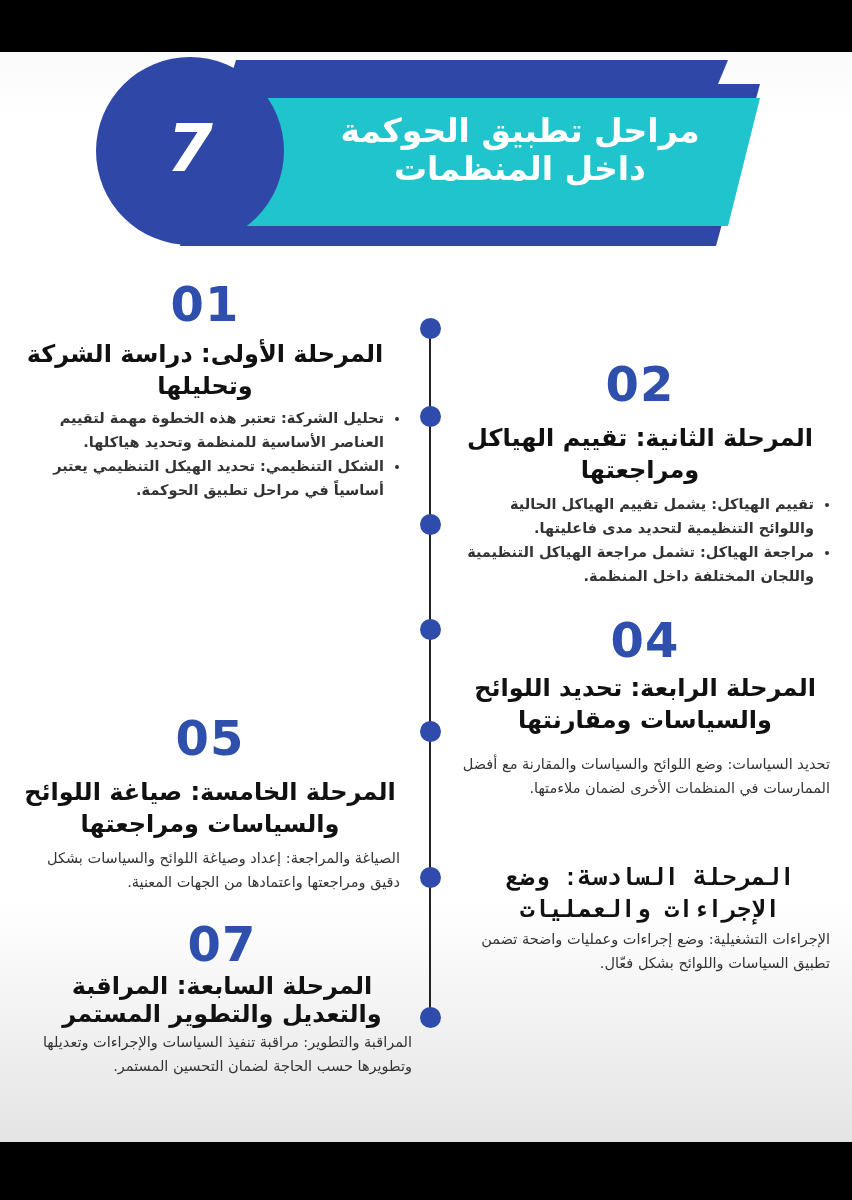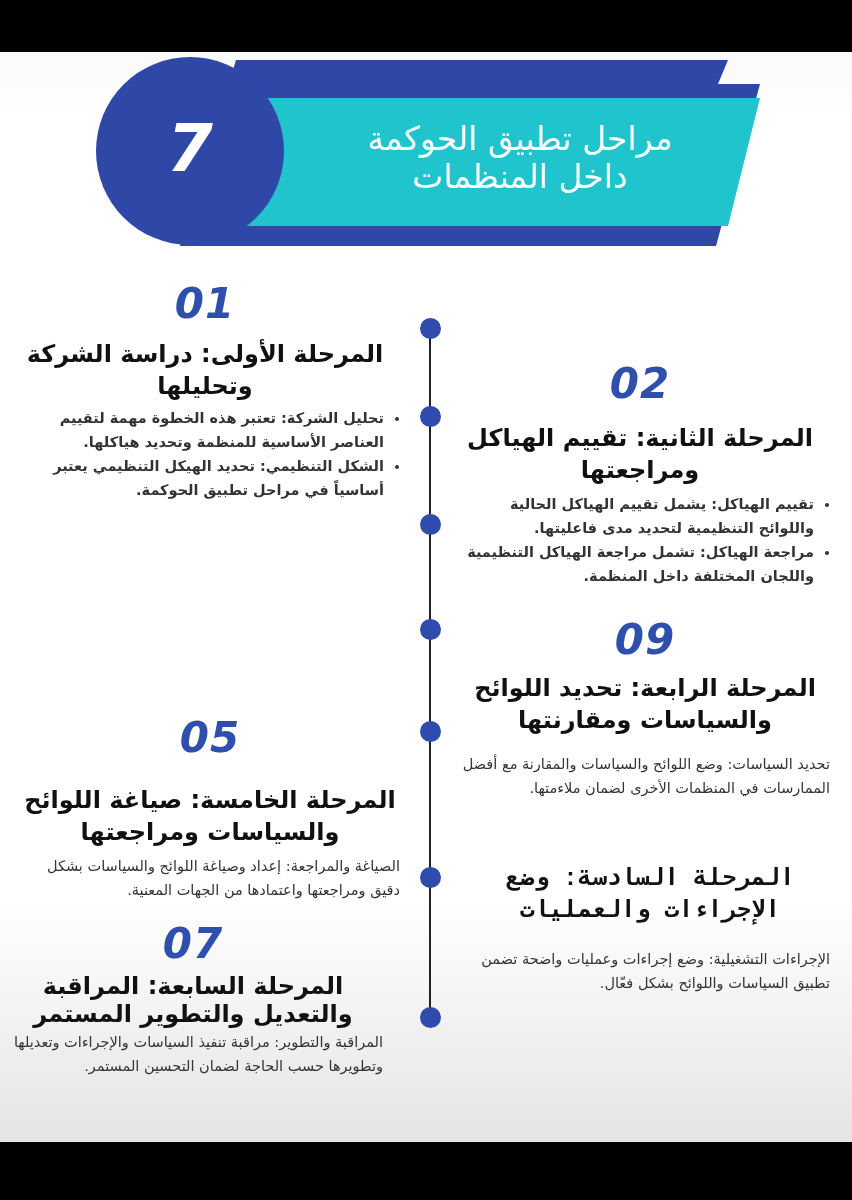--- a/index.html
+++ b/index.html
@@ -9,40 +9,40 @@
     font-family: "DejaVu Sans", sans-serif;
   }
   .page {
     position: absolute; left: 0; top: 52px; width: 852px; height: 1090px;
     background: linear-gradient(180deg, #fafafa 0%, #ffffff 6%, #ffffff 78%, #e4e4e4 100%);
     overflow: hidden;
   }
   .banner { position: absolute; left: 0; top: 0; width: 852px; height: 200px; }
   .banner svg { position: absolute; left: 0; top: 0; }
   .banner-title {
-    position: absolute; left: 300px; top: 68px; width: 440px;
+    position: absolute; left: 300px; top: 60px; width: 440px;
     direction: rtl; text-align: center; color: #fff;
-    font-weight: normal; font-size: 33px; line-height: 38px;
+    font-weight: bold; font-size: 33px; line-height: 38px;
   }
   .banner-num {
     position: absolute; left: 140px; top: 52px; width: 100px; text-align: center;
     color: #fff; font-weight: bold; font-size: 66px; line-height: 90px;
     font-style: italic;
   }
   .timeline-line {
     position: absolute; left: 429px; top: 276px; width: 2px; height: 690px; background: #222;
   }
   .dot {
     position: absolute; width: 21px; height: 21px; border-radius: 50%; background: #2f4bab;
     left: 420px;
   }
   .phase { position: absolute; direction: rtl; }
   .phase-num {
-    color: #2e4fab; font-weight: bold; font-size: 42px; line-height: 44px; text-align: center;
-    font-family: "DejaVu Sans", sans-serif; letter-spacing: 1px; font-style: italic;
+    color: #2e4fab; font-weight: bold; font-size: 48px; line-height: 44px; text-align: center;
+    font-family: "DejaVu Sans", sans-serif; letter-spacing: 1px;
   }
   .phase-title {
     color: #111; font-weight: bold; text-align: center;
   }
   .phase-body { color: #333; font-size: 14.5px; line-height: 24px; text-align: right; }
   .phase-body ul { margin: 0; padding: 0 16px 0 0; }
   .phase-body li { margin: 0; font-weight: bold; }
   .phase-body p { margin: 0; }
 </style>
 </head>
@@ -92,43 +92,43 @@
     <div class="phase-body" style="margin-top:6px;">
       <ul>
         <li>تقييم الهياكل: يشمل تقييم الهياكل الحالية واللوائح التنظيمية لتحديد مدى فاعليتها.</li>
         <li>مراجعة الهياكل: تشمل مراجعة الهياكل التنظيمية واللجان المختلفة داخل المنظمة.</li>
       </ul>
     </div>
   </div>
 
 
   <div class="phase" style="left:460px; top:566px; width:370px;">
-    <div class="phase-num">09</div>
+    <div class="phase-num">04</div>
     <div class="phase-title" style="font-size:24px; line-height:32px; margin-top:10px;">المرحلة الرابعة: تحديد اللوائح والسياسات ومقارنتها</div>
     <div class="phase-body" style="margin-top:16px;">
       <p>تحديد السياسات: وضع اللوائح والسياسات والمقارنة مع أفضل الممارسات في المنظمات الأخرى لضمان ملاءمتها.</p>
     </div>
   </div>
 
   <div class="phase" style="left:20px; top:664px; width:380px;">
     <div class="phase-num">05</div>
-    <div class="phase-title" style="font-size:24px; line-height:32px; margin-top:24px;text-align:center;">المرحلة الخامسة: صياغة اللوائح والسياسات ومراجعتها</div>
+    <div class="phase-title" style="font-size:24px; line-height:32px; margin-top:16px;text-align:center;">المرحلة الخامسة: صياغة اللوائح والسياسات ومراجعتها</div>
     <div class="phase-body" style="margin-top:6px;">
       <p>الصياغة والمراجعة: إعداد وصياغة اللوائح والسياسات بشكل دقيق ومراجعتها واعتمادها من الجهات المعنية.</p>
     </div>
   </div>
 
   <div class="phase" style="left:470px; top:806px; width:360px;">
     <div class="phase-title" style="font-size:24px; line-height:32px; margin-top:5px;font-family:Liberation Mono, monospace;">المرحلة السادسة: وضع الإجراءات والعمليات</div>
-    <div class="phase-body" style="margin-top:20px;">
+    <div class="phase-body" style="margin-top:0;">
       <p>الإجراءات التشغيلية: وضع إجراءات وعمليات واضحة تضمن تطبيق السياسات واللوائح بشكل فعّال.</p>
     </div>
   </div>
 
-  <div class="phase" style="left:3px; top:870px; width:380px;">
+  <div class="phase" style="left:32px; top:870px; width:380px;">
     <div class="phase-num">07</div>
     <div class="phase-title" style="font-size:24px; line-height:28px; margin-top:6px;">المرحلة السابعة: المراقبة والتعديل والتطوير المستمر</div>
     <div class="phase-body" style="margin-top:2px;">
       <p>المراقبة والتطوير: مراقبة تنفيذ السياسات والإجراءات وتعديلها وتطويرها حسب الحاجة لضمان التحسين المستمر.</p>
     </div>
   </div>
 
 </div>
 
 </body></html>

